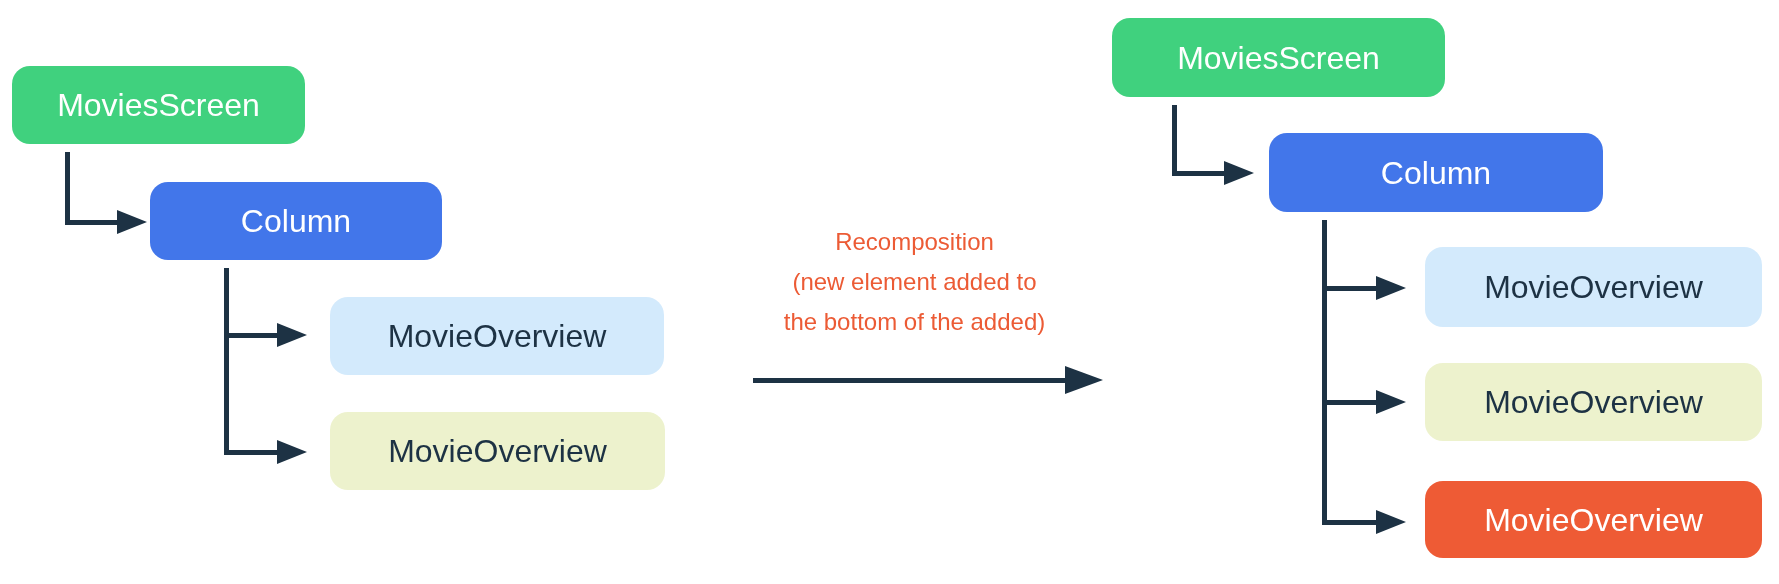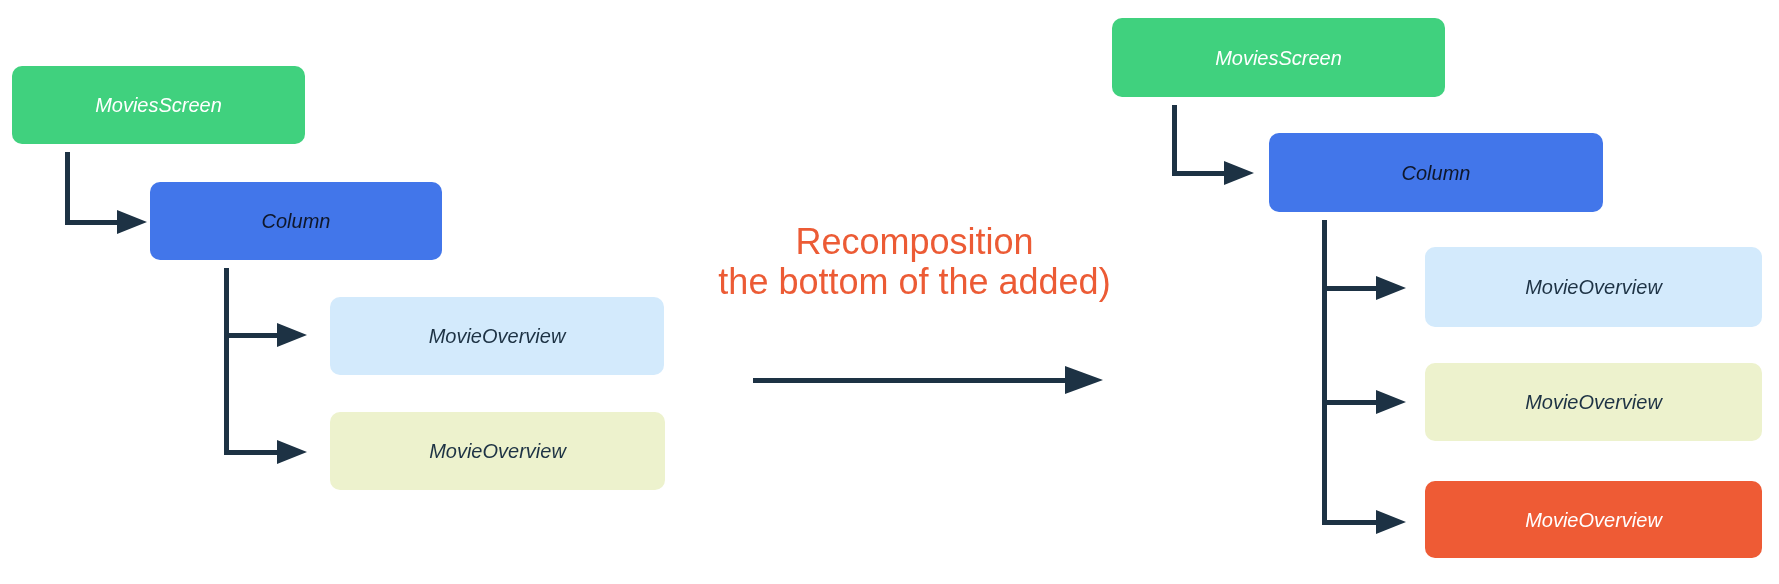--- a/index.html
+++ b/index.html
@@ -15,29 +15,28 @@
   html,body{margin:0;padding:0;background:var(--background);}
   .stage{
     position:relative;
     width:1779px;height:584px;
     background:var(--background);
     overflow:hidden;
     font-family:"Liberation Sans", sans-serif;
   }
   .node{
     position:absolute;
-    border-radius:10px;
+    border-radius:18px;
     display:flex;align-items:center;justify-content:center;
-    font-size:20px;
+    font-size:32px;
     line-height:1;
     white-space:nowrap;
-    font-style:italic;
   }
   .node.green{background:var(--root_green);color:#ffffff;}
-  .node.blue{background:var(--column_blue);color:#0f172a;}
+  .node.blue{background:var(--column_blue);color:#ffffff;}
   .node.lightblue{background:var(--child_light_blue);color:var(--connector_navy);}
   .node.paleyellow{background:var(--child_pale_yellow);color:var(--connector_navy);}
   .node.orange{background:var(--child_new_orange);color:#ffffff;}
   .vline{position:absolute;width:5px;background:var(--connector_navy);}
   .hline{position:absolute;height:5px;background:var(--connector_navy);}
   .ahead{
     position:absolute;width:0;height:0;
     border-top:12px solid transparent;
     border-bottom:12px solid transparent;
     border-left:30px solid var(--connector_navy);
@@ -45,21 +44,21 @@
   .ahead.big{
     border-top:14px solid transparent;
     border-bottom:14px solid transparent;
     border-left:38px solid var(--connector_navy);
   }
   .annotation{
     position:absolute;
     left:692px;top:222px;width:445px;
     text-align:center;
     color:var(--annotation_orange);
-    font-size:36px;line-height:40px;
+    font-size:24px;line-height:40px;
   }
 </style>
 </head>
 <body>
 
 <div class="stage">
 
   <div class="node green" style="left:12px;top:66px;width:293px;height:78px;">MoviesScreen</div>
 
   <div class="vline" style="left:65px;top:152px;height:73px;"></div>
@@ -72,20 +71,21 @@
   <div class="hline" style="left:224px;top:333px;width:54px;"></div>
   <div class="ahead" style="left:277px;top:323px;"></div>
   <div class="hline" style="left:224px;top:450px;width:54px;"></div>
   <div class="ahead" style="left:277px;top:440px;"></div>
 
   <div class="node lightblue" style="left:330px;top:297px;width:334px;height:78px;">MovieOverview</div>
   <div class="node paleyellow" style="left:330px;top:412px;width:335px;height:78px;">MovieOverview</div>
 
   <div class="annotation">
     <div>Recomposition</div>
+    <div>(new element added to</div>
     <div>the bottom of the added)</div>
   </div>
   <div class="hline" style="left:753px;top:378px;width:315px;"></div>
   <div class="ahead big" style="left:1065px;top:366px;"></div>
 
   <div class="node green" style="left:1112px;top:18px;width:333px;height:79px;">MoviesScreen</div>
 
   <div class="vline" style="left:1172px;top:105px;height:71px;"></div>
   <div class="hline" style="left:1172px;top:171px;width:53px;"></div>
   <div class="ahead" style="left:1224px;top:161px;"></div>

